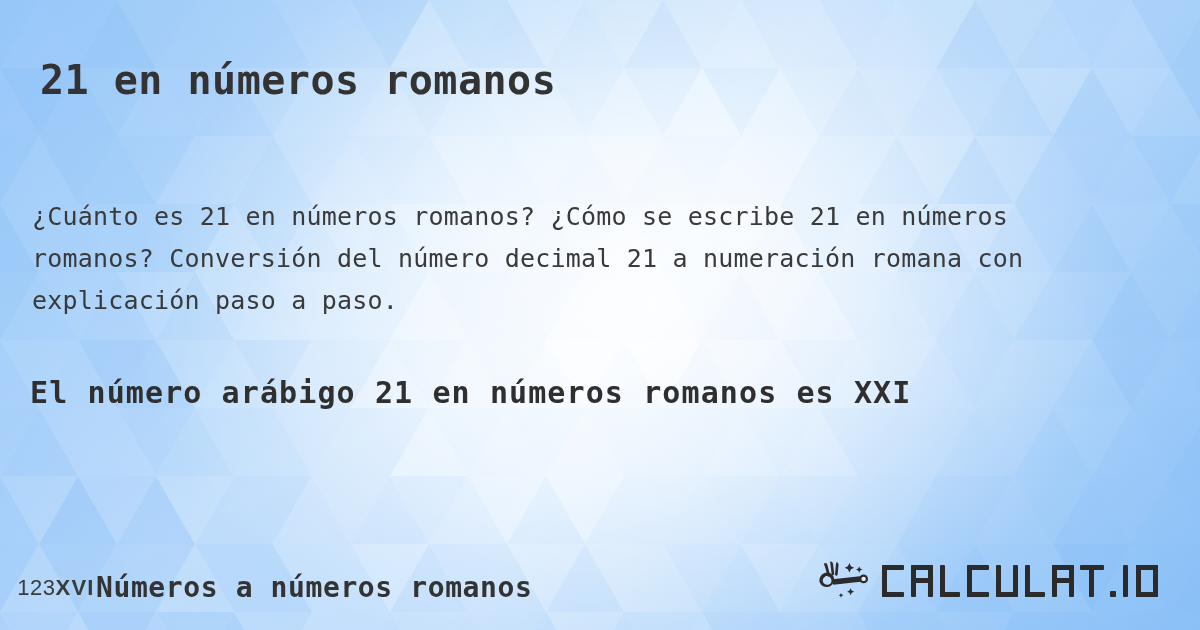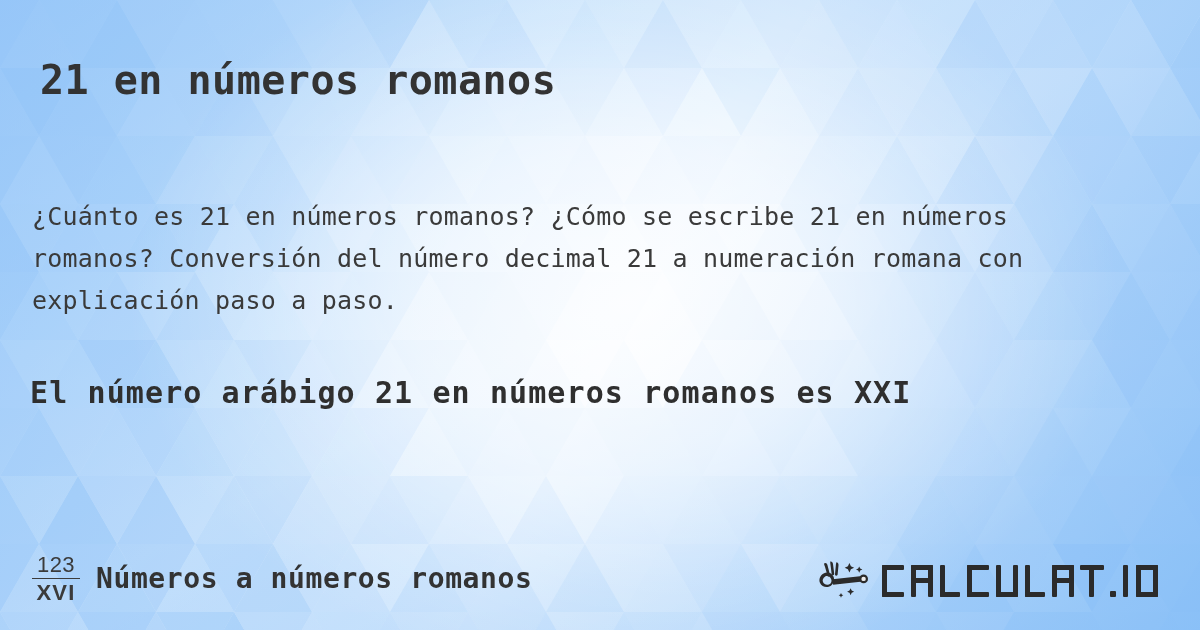--- a/index.html
+++ b/index.html
@@ -106,21 +106,21 @@
     position: absolute;
     left: 30px;
     bottom: 26px;
     display: flex;
     align-items: center;
     gap: 14px;
   }
 
   #roman-icon {
     display: flex;
-    flex-direction: column;
+    flex-direction: row;
     align-items: center;
     justify-content: center;
     font-family: "Liberation Sans", "DejaVu Sans", sans-serif;
     color: #3b3b3b;
     line-height: 1;
     width: 52px;
   }
   #roman-icon .num {
     font-size: 22px;
     font-weight: 400;

